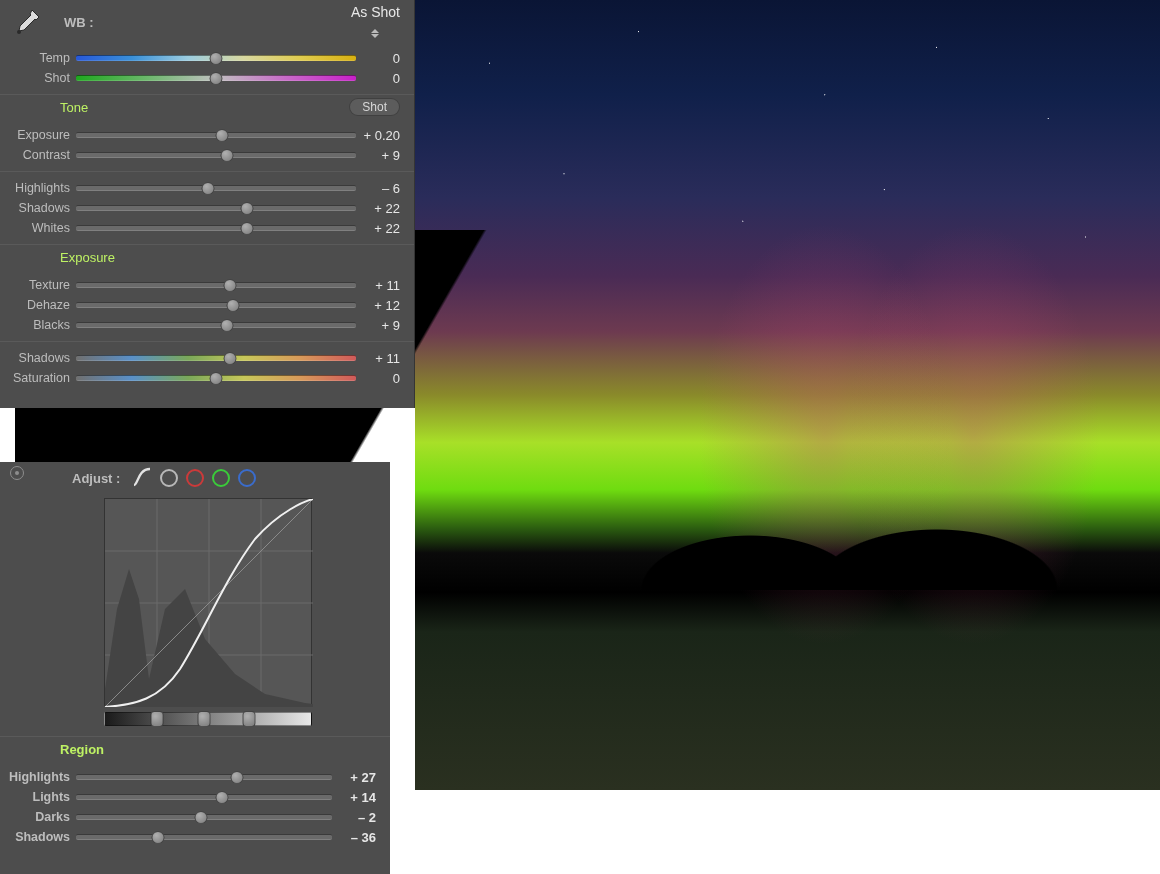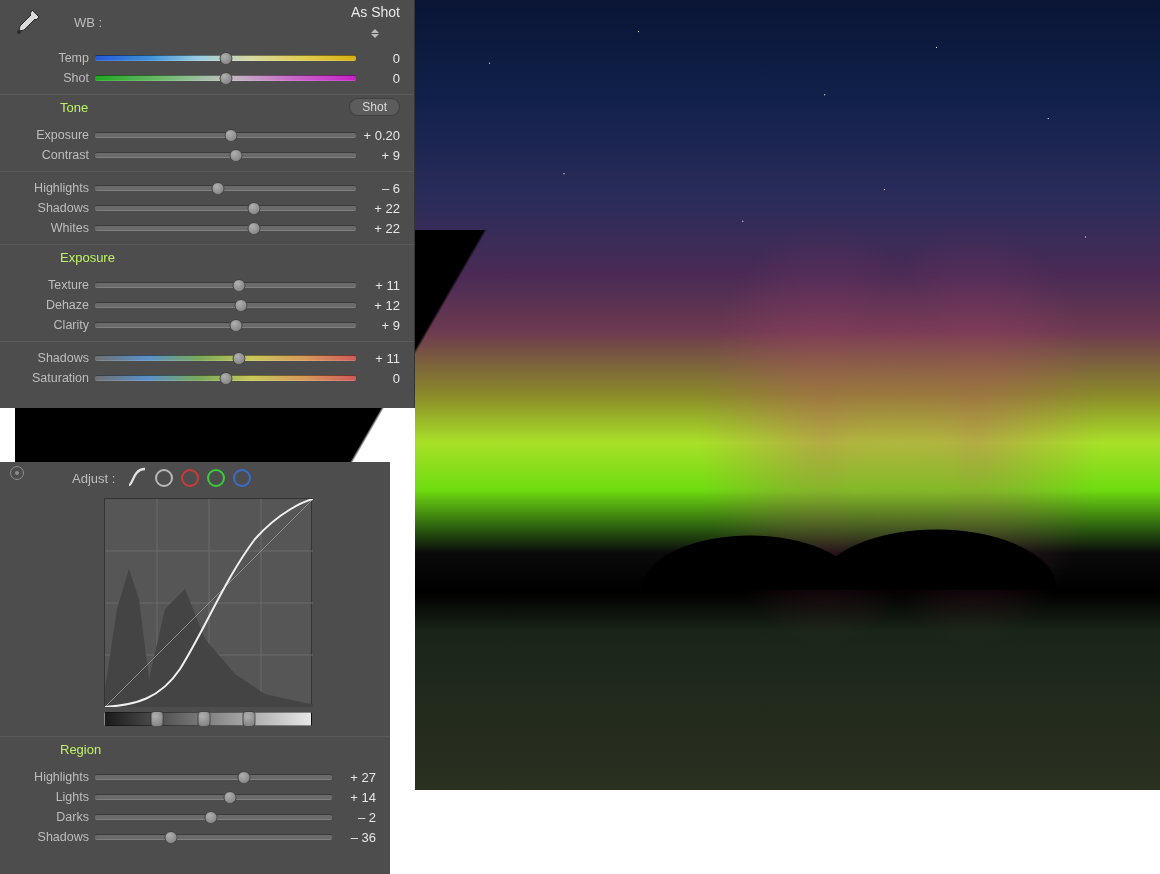--- a/index.html
+++ b/index.html
@@ -127,21 +127,21 @@
     color: #e6e6e6;
     padding-left: 4px;
   }
 
   .wb-row{
     display:flex;align-items:center;height:44px;padding:0 14px 0 6px;
   }
   .eyedrop{
     width:42px;height:36px;display:flex;align-items:center;justify-content:center;
   }
-  .wb-label{ color:#bdbdbd;font-size:13px;margin-left:26px; }
+  .wb-label{ color:#bdbdbd;font-size:13px;margin-left:16px;font-weight:bold; }
   .wb-val{
     margin-left:auto;font-size:14px;color:#e8e8e8;display:flex;align-items:center;gap:6px;cursor:pointer;flex-direction:column;
   }
   .updown{
     width:8px;height:14px;display:inline-flex;flex-direction:column;justify-content:center;gap:1px;
   }
   .updown::before,.updown::after{content:"";width:0;height:0;border-left:4px solid transparent;border-right:4px solid transparent;}
   .updown::before{border-bottom:4px solid #bbb;}
   .updown::after{border-top:4px solid #bbb;}
 
@@ -155,21 +155,21 @@
     cursor:pointer;
   }
 
   .adjust-row{display:flex;align-items:center;gap:8px;height:30px;padding:4px 0 2px 14px;}
   .adjust-row .albl{color:#bdbdbd;font-size:13px;margin-left:58px;margin-right:4px;}
   .circ{width:18px;height:18px;border-radius:50%;border:2px solid;display:inline-block;cursor:pointer;}
   .target{
     position:absolute;left:10px;top:4px;width:14px;height:14px;border:1px solid #8d8d8d;border-radius:50%;
   }
   .target::after{content:"";position:absolute;left:4px;top:4px;width:4px;height:4px;background:#8d8d8d;border-radius:50%;}
-  .panel2{position:absolute;}
+  .panel2{position:absolute;font-weight:bold;}
   .panel2 .adjust-row{position:relative;}
 
   .curve-wrap{
     margin:6px 0 0 104px;
     width:208px;height:208px;
     background:#565656;
     border:1px solid rgba(0,0,0,.4);
     position:relative;
   }
   .region-track{
@@ -177,21 +177,21 @@
     width:208px;height:14px;position:relative;
     background:linear-gradient(to right,#1a1a1a,#e8e8e8);
     border:1px solid rgba(0,0,0,.4);border-radius:2px;
   }
   .rknob{
     position:absolute;top:-2px;width:13px;height:16px;transform:translateX(-50%);
     background:radial-gradient(circle at 35% 30%, #b0b0b0, #7a7a7a);
     border:1px solid rgba(0,0,0,.5);border-radius:4px;
   }
 
-  .group{padding-top:4px;padding-bottom:4px;margin-left:19px;}
+  .group{padding-top:4px;padding-bottom:4px;}
 </style>
 </head>
 <body>
 
 <div class="photo">
   <div class="treeline"></div>
   <div class="hills"></div>
 </div>
 
 <div class="panel panel1">
@@ -292,21 +292,21 @@
         <div class="val">+ 11</div>
       </div>
     <div class="row">
         <div class="label">Dehaze</div>
         <div class="track">
           <div class="knob" style="left: 56%;"></div>
         </div>
         <div class="val">+ 12</div>
       </div>
     <div class="row">
-        <div class="label">Clarity</div>
+        <div class="label">Blacks</div>
         <div class="track">
           <div class="knob" style="left: 54%;"></div>
         </div>
         <div class="val">+ 9</div>
       </div>
   </div>
 
   <div class="sep"></div>
 
   <div class="group">

